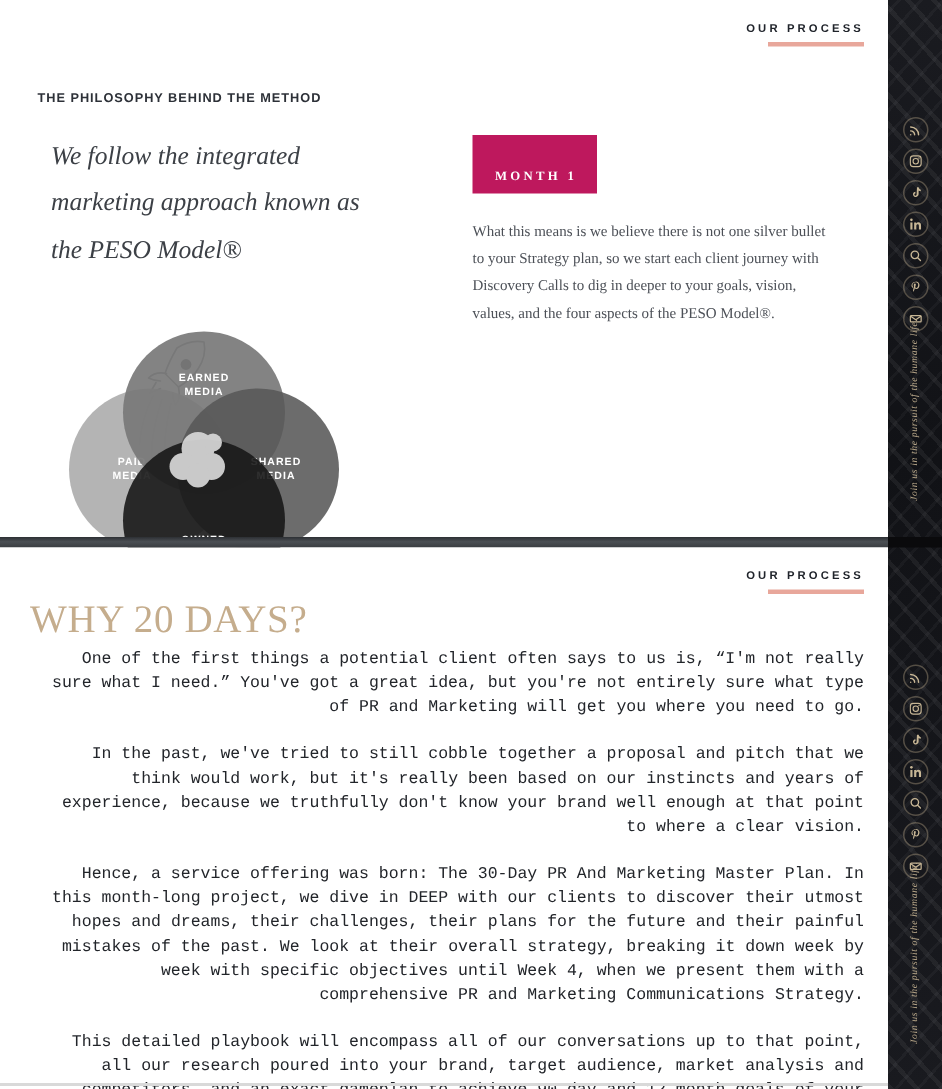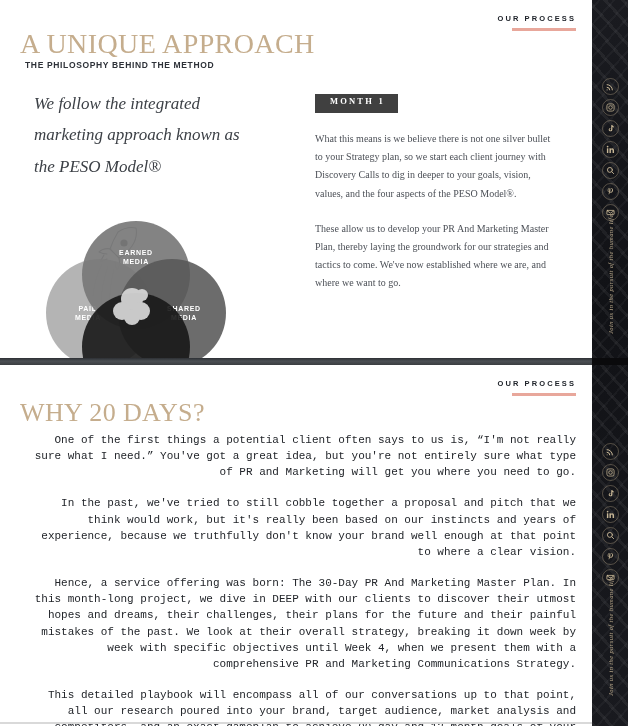--- a/index.html
+++ b/index.html
@@ -85,24 +85,24 @@
   .peso-credit {
     position:absolute; left:0; top:238px; width:265px; text-align:center;
     font-family:"Liberation Sans", sans-serif;
     font-size:7.5px; letter-spacing:0.3px; color:#9a9a9a;
   }
   .peso-credit b { color:#4a4a4a; }
 
   
   .right-col { position:absolute; left:315px; top:90px; width:245px; }
   .month-badge {
-    display:inline-block; background:#404040; color:#ffffff;
+    display:inline-block; background:#be185d; color:#ffffff;
     font-family:"Liberation Serif", serif;
     font-size:8.5px; font-weight:bold; letter-spacing:2.2px;
-    padding:2px 13px 7px 15px;
+    padding:22px 13px 7px 15px;
   }
   .right-col p {
     font-family:"Liberation Serif", serif;
     font-size:10px; line-height:1.82; color:#4c5057;
     margin-top:17px;
   }
 
   
   .body-col { position:absolute; left:25px; top:432px; width:551px; }
   .body-col p {
@@ -158,21 +158,20 @@
 
 <div class="page">
 
   <div class="section" id="section-one">
 
     <div class="eyebrow-wrap">
       <div class="eyebrow">OUR PROCESS</div>
       <div class="eyebrow-rule"></div>
     </div>
 
-    <h1 class="display-title" id="title-one">A UNIQUE APPROACH</h1>
     <div class="subtitle">THE PHILOSOPHY BEHIND THE METHOD</div>
 
     <div class="peso-col">
       <div class="peso-lead">We follow the integrated marketing approach known as the PESO Model®</div>
 
       <div class="peso-figure">
 
         <svg class="rocket" viewBox="0 0 72 88">
           <g fill="none" stroke="#6f7379" stroke-width="1.1" stroke-linecap="round" stroke-linejoin="round">
             <path d="M40 8c6-4 13-5 18-4 1 5 0 12-4 18-3 5-8 9-13 12l-9-9c2-6 5-12 8-17z"></path>
@@ -212,21 +211,20 @@
 
         <div class="peso-credit">
           <b>SPIN</b><span> SUCKS ©2024</span>
         </div>
       </div>
     </div>
 
     <div class="right-col">
       <div class="month-badge">MONTH 1</div>
       <p>What this means is we believe there is not one silver bullet to your Strategy plan, so we start each client journey with Discovery Calls to dig in deeper to your goals, vision, values, and the four aspects of the PESO Model®.</p>
-      <p>These allow us to develop your PR And Marketing Master Plan, thereby laying the groundwork for our strategies and tactics to come. We've now established where we are, and where we want to go.</p>
     </div>
   </div>
 
   <div class="section-divider"></div>
 
   <div class="section" id="section-two">
     <div class="eyebrow-wrap" style="top:14px">
       <div class="eyebrow">OUR PROCESS</div>
       <div class="eyebrow-rule"></div>
     </div>

